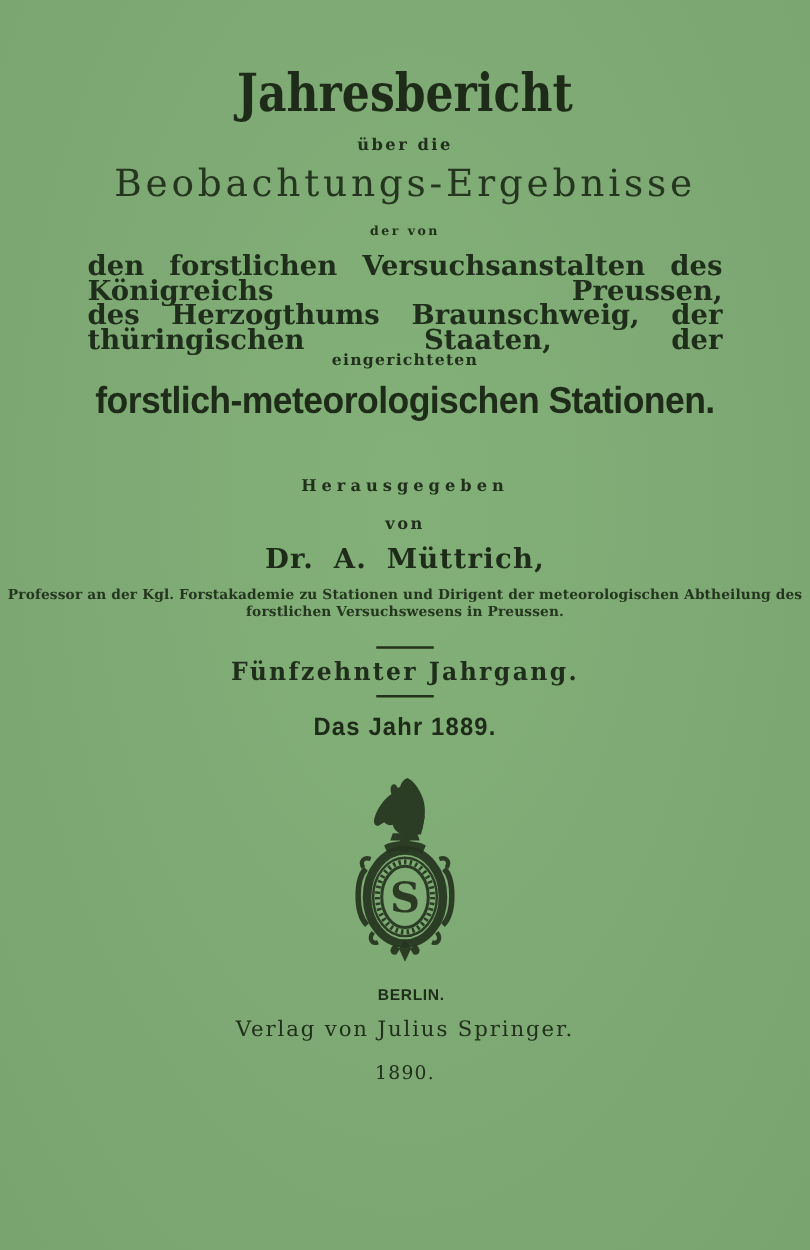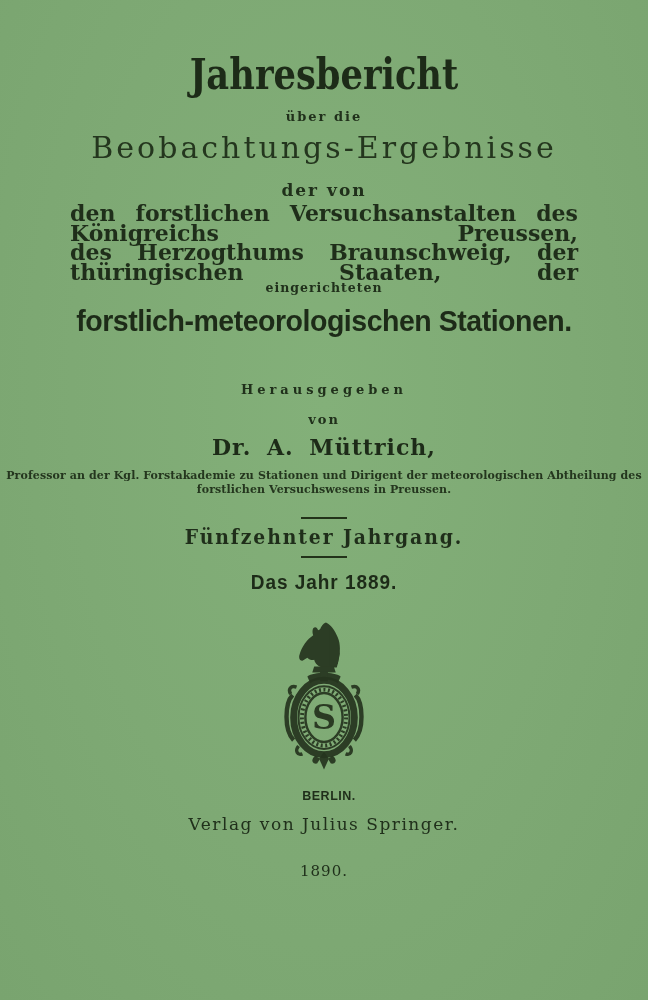--- a/index.html
+++ b/index.html
@@ -10,21 +10,21 @@
     background-image: radial-gradient(ellipse at 50% 40%, #83b079 0%, #7ea974 55%, #79a46f 100%);
     color:#20301b;
     font-family:"DejaVu Serif", serif;
     overflow:hidden;
   }
   .abs { position:absolute; left:0; right:0; text-align:center; white-space:nowrap; }
 
   .title    { top:50px;  font-size:42px; font-weight:bold; color:#1d2b18; transform:scaleX(0.84); letter-spacing:0px; }
   .uber     { top:109px; font-size:13px; font-weight:bold; letter-spacing:2px; }
   .beob     { top:130px; font-size:30px; font-weight:normal; letter-spacing:3px; color:#24361e; }
-  .dervon   { top:180px; font-size:17px; font-weight:bold; letter-spacing:2px; }
+  .dervon   { top:180px; font-size:10px; font-weight:bold; letter-spacing:2px; }
 
   .inst     { top:204px; left:70px; right:70px; font-size:22px; font-weight:bold;
               line-height:19.5px; color:#1f2e1a; white-space:normal; }
   .inst .jline { text-align:justify; text-align-last:justify; text-justify:inter-word; }
 
   .einger   { top:280px; font-size:12.5px; font-weight:bold; letter-spacing:1px; }
   .station  { top:304px; font-size:30px; font-family:"Liberation Sans", sans-serif; font-weight:bold;
               letter-spacing:-0.5px; transform:scaleX(0.95); color:#1d2b18; }
 
   .heraus   { top:382px; font-size:13px; font-weight:bold; letter-spacing:4px; }
@@ -39,21 +39,21 @@
   .volume   { top:525px; font-size:20px; font-weight:bold; letter-spacing:2px; transform:scaleX(0.94); color:#1f2e1a; }
   .yearline { top:571px; font-size:20px; font-family:"Liberation Sans", sans-serif; font-weight:bold;
               letter-spacing:1px; transform:scaleX(0.95); color:#1d2b18; }
 
   .emblem-wrap { top:620px; }
   .emblem-wrap svg { display:inline-block; }
 
   .city     { top:789px; font-size:12.5px; font-family:"Liberation Sans", sans-serif; font-weight:bold;
               letter-spacing:0.5px; color:#1f2e1a;margin-left:10px; }
   .publisher{ top:814px; font-size:17px; letter-spacing:1.5px; color:#20301b; }
-  .pubyear  { top:849px; font-size:15px; letter-spacing:1px;margin-top:13px; }
+  .pubyear  { top:849px; font-size:15px; letter-spacing:1px; }
 </style>
 </head>
 <body>
 
 <div class="page">
 
   <div class="abs title">Jahresbericht</div>
   <div class="abs beob">Beobachtungs-Ergebnisse</div>
   <div class="abs uber">über die</div>
   <div class="abs dervon">der von</div>

